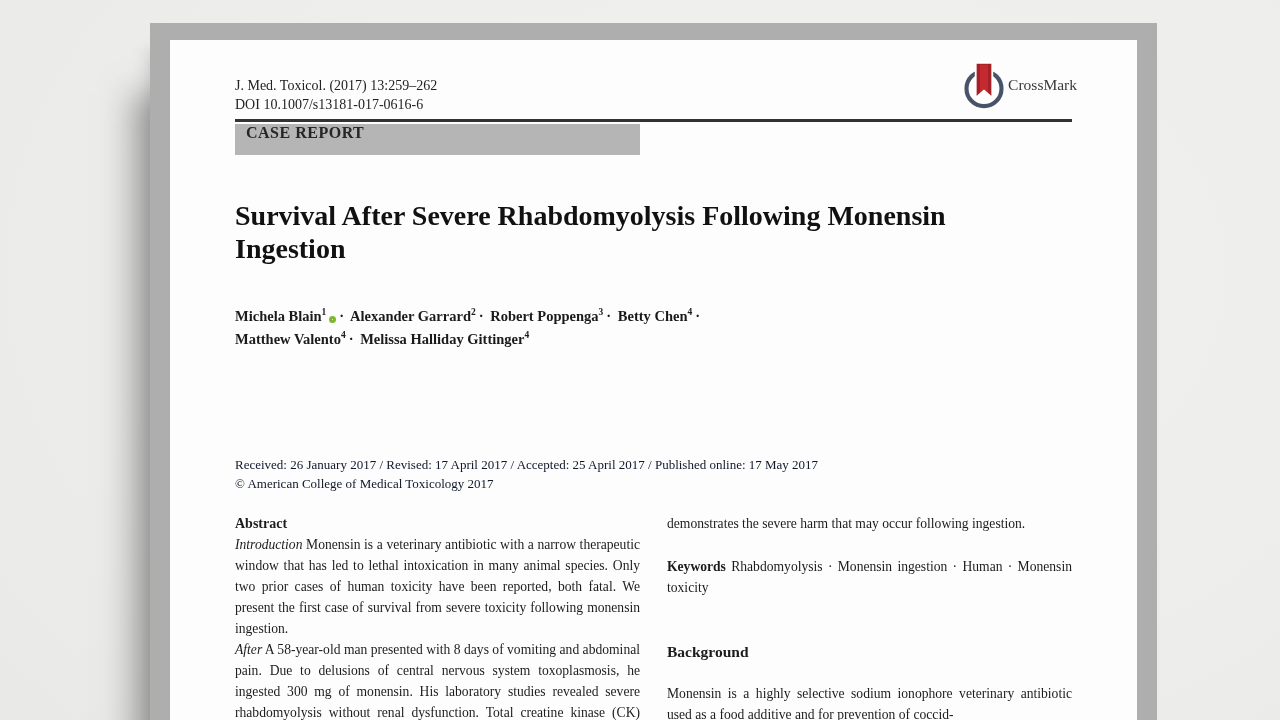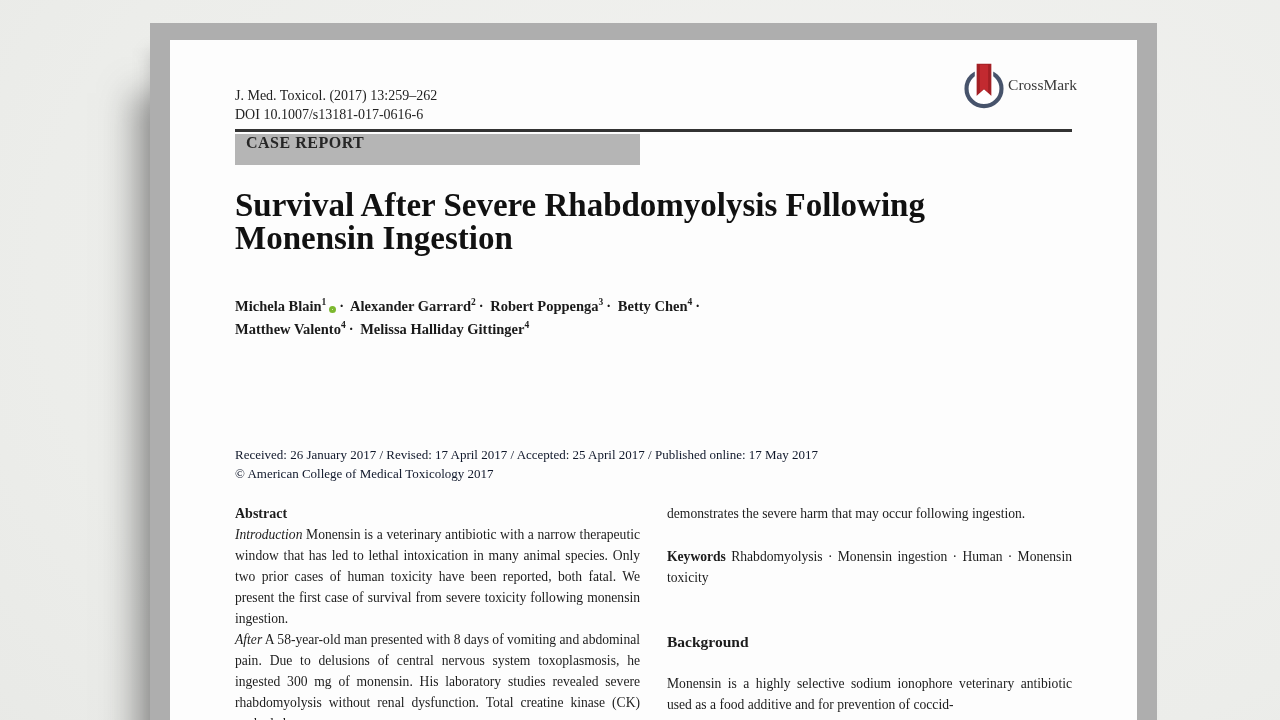--- a/index.html
+++ b/index.html
@@ -19,32 +19,32 @@
     position:absolute; left:150px; top:23px; width:1007px; height:860px;
     background:var(--frame);
     padding:17px 20px 20px 20px;
     box-shadow:-30px 58px 30px -12px rgba(88,88,88,.5), -8px 22px 14px -6px rgba(110,110,110,.28);
   }
   .paper{
     width:967px; height:820px; background:var(--page);
     position:relative;
     padding:36px 65px 0 65px;
   }
-  .journal-ref{font-size:14px; line-height:19px; color:#222;margin-top:10px;}
+  .journal-ref{font-size:14px; line-height:19px; color:#222;}
   .crossmark{position:absolute; top:20px; right:60px; display:flex; align-items:center; gap:1px; cursor:pointer;}
   .crossmark-label{font-size:15.5px; color:#3a3a3a;}
   .rule{margin-top:5px; height:3px; background:var(--rule); width:837px;}
   .banner{
     margin-top:2px; width:405px; height:31px; background:var(--banner);
     display:flex; padding-left:11px;
     font-size:16px; font-weight:bold; letter-spacing:.5px; color:#262626;
   }
   .title{
-    margin-top:24px; max-width:780px;
-    font-size:33px; line-height:33px; font-weight:bold; color:#111;
+    margin-top:44px; max-width:780px;
+    font-size:28px; line-height:33px; font-weight:bold; color:#111;
   }
   .authors{
     margin-top:40px; max-width:580px;
     font-size:14.5px; font-weight:bold; line-height:23px; color:#1a1a1a;
   }
   .authors .author{white-space:nowrap;}
   .authors sup{font-size:9.5px; vertical-align:super; line-height:0;}
   .authors .dot{padding:0 3px;}
   .orcid{
     display:inline-block; width:7px; height:7px; border-radius:50%;

